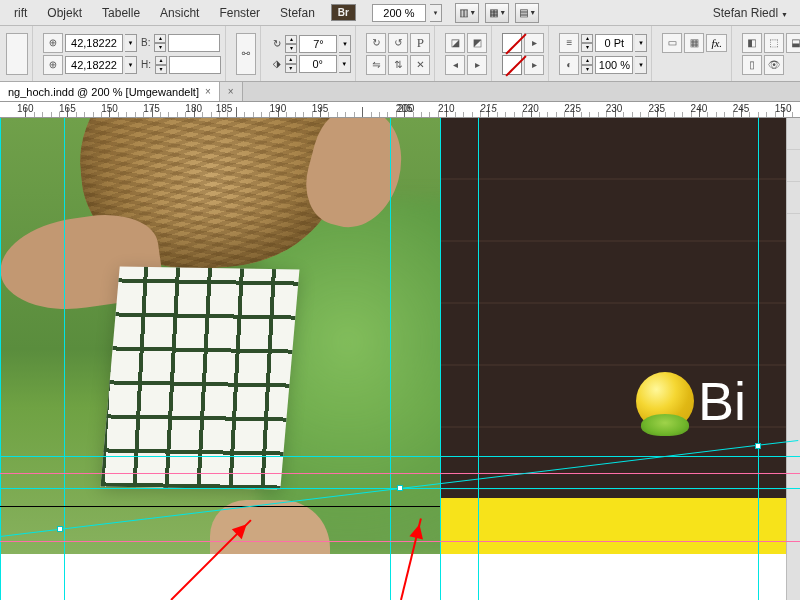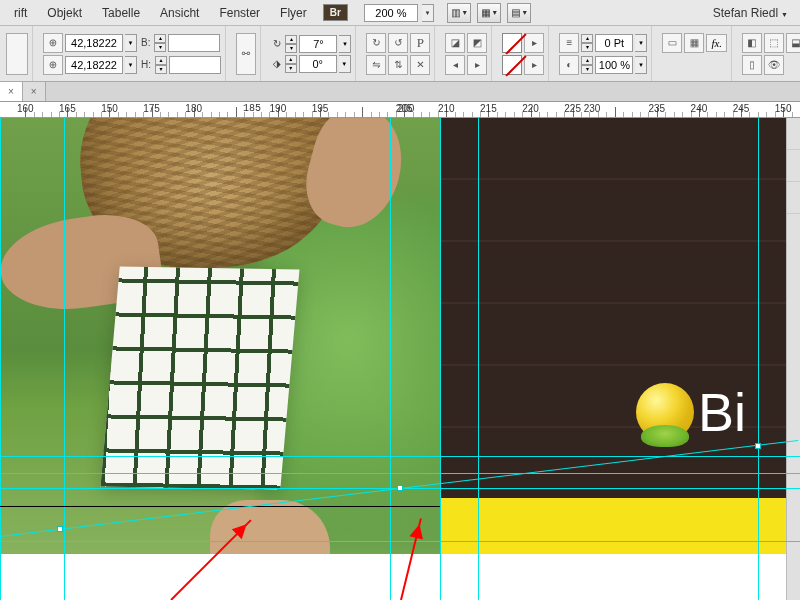--- a/index.html
+++ b/index.html
@@ -46,21 +46,21 @@
 .hand1 { position: absolute; left: 310px; top: -10px; width: 90px; height: 120px; background: #c49a74; border-radius: 40% 50% 50% 40%; transform: rotate(15deg); }
 .hand2 { position: absolute; left: 0px; top: 100px; width: 160px; height: 90px; background: #c29872; border-radius: 50% 40% 30% 50%; transform: rotate(-8deg); }
 .cloth { position: absolute; left: 110px; top: 150px; width: 180px; height: 220px; background: #f5f6f0; background-image: repeating-linear-gradient(88deg, #2f4f2b 0 4px, transparent 4px 32px), repeating-linear-gradient(0deg, #2f4f2b 0 4px, transparent 4px 34px); transform: skewX(-4deg) rotate(1deg); box-shadow: 0 4px 18px rgba(0,0,0,0.2); }
 .green-blur { position: absolute; left: 260px; top: 80px; width: 220px; height: 360px; background: radial-gradient(circle at 40% 40%, rgba(135,195,95,0.9) 0%, rgba(95,160,70,0.7) 60%, rgba(80,140,60,0.5) 100%); filter: blur(8px); }
 .skin-bottom { position: absolute; left: 210px; top: 382px; width: 120px; height: 120px; background: #cda780; border-radius: 30% 40% 20% 20%; }
 
 .right-wood { position: absolute; left: 440px; top: 0; right: 0; height: 380px; background: #3c2d26; background-image: repeating-linear-gradient(180deg, #322520 0 60px, #3e2e27 60px 62px), repeating-linear-gradient(90deg, rgba(0,0,0,0.12) 0 2px, transparent 2px 7px); }
 .yellow-band { position: absolute; left: 440px; right: 0; top: 380px; height: 56px; background: #f7e31a; }
 .white-below { position: absolute; left: 0; right: 0; top: 436px; bottom: 0; background: #fff; }
 
-.logo { position: absolute; right: 54px; top: 263px; display: flex; align-items: center; gap: 4px; }
+.logo { position: absolute; right: 54px; top: 252px; display: flex; align-items: center; gap: 4px; }
 .logo-icon { width: 58px; height: 58px; border-radius: 50%; background: radial-gradient(circle at 35% 30%, #fff89a 0%, #f5d733 35%, #e0b814 60%, #cfa40e 100%); position: relative; }
 .logo-leaf { position: absolute; width: 48px; height: 22px; background: radial-gradient(ellipse at 50% 40%, #9fd34a 0%, #6fb52a 60%, #4f8e1c 100%); border-radius: 60% 60% 50% 50%; bottom: -6px; left: 50%; transform: translateX(-50%); }
 .logo-text { font-size: 54px; color: #fff; font-weight: 300; font-family: "Segoe UI Light", Arial, sans-serif; }
 
 .guide-v { position: absolute; top: 0; bottom: 0; width: 1px; background: #00e5e5; }
 .guide-h { position: absolute; left: 0; right: 0; height: 1px; background: #00e5e5; }
 .guide-pink { background: #ff6ea8; }
 .frame-line { position: absolute; height: 1px; background: #00e5e5; transform-origin: left center; }
 .handle { position: absolute; width: 6px; height: 6px; background: #fff; border: 1px solid #00c5c5; transform: translate(-50%,-50%); }
 .black-line { position: absolute; left: 0; right: 360px; height: 1px; background: #000; }
@@ -73,21 +73,21 @@
 </style>
 </head>
 <body>
 
 <div class="menubar">
   <span class="menu-item">rift</span>
   <span class="menu-item">Objekt</span>
   <span class="menu-item">Tabelle</span>
   <span class="menu-item">Ansicht</span>
   <span class="menu-item">Fenster</span>
-  <span class="menu-item">Flyer</span>
+  <span class="menu-item">Stefan</span>
   <span class="br-badge">Br</span>
   <span class="zoom-box">
     <input class="num-input" style="width: 54px;" value="200 %">
     <span class="dropdown-arrow">▾</span>
   </span>
   <span class="view-btn">▥<span class="arrow-down">▾</span></span>
   <span class="view-btn">▦<span class="arrow-down">▾</span></span>
   <span class="view-btn">▤<span class="arrow-down">▾</span></span>
   <span class="spacer"></span>
   <span class="username"><span>Stefan Riedl</span><span class="username-arrow">▼</span></span>
@@ -232,20 +232,21 @@
     <div class="tool-row">
       <span class="icon-btn">▯</span>
       <span class="icon-btn">👁</span>
     </div>
   </div>
 
 </div>
 
 <div class="tabs">
   <div class="tab active">
+    <span>ng_hoch.indd @ 200 % [Umgewandelt]</span>
     <span class="close">×</span>
   </div>
   <div class="tab">
     <span class="close">×</span>
   </div>
 </div>
 
 <div class="ruler" id="ruler">
     <div class="tick" style="left: 25.2632px;"></div>
     <div class="tick-label" style="left: 25.2632px;">160</div>
@@ -271,21 +272,21 @@
     <div class="tick minor" style="left: 168.421px;"></div>
     <div class="tick minor" style="left: 176.842px;"></div>
     <div class="tick minor" style="left: 185.263px;"></div>
     <div class="tick" style="left: 193.684px;"></div>
     <div class="tick-label" style="left: 193.684px;">180</div>
     <div class="tick minor" style="left: 202.105px;"></div>
     <div class="tick minor" style="left: 210.526px;"></div>
     <div class="tick minor" style="left: 218.947px;"></div>
     <div class="tick minor" style="left: 227.368px;"></div>
     <div class="tick" style="left: 235.789px;"></div>
-    <div class="tick-label" style="left: 252px; font-family: Liberation Mono, monospace;">185</div>
+    <div class="tick-label" style="left: 224px;">185</div>
     <div class="tick minor" style="left: 244.211px;"></div>
     <div class="tick minor" style="left: 252.632px;"></div>
     <div class="tick minor" style="left: 261.053px;"></div>
     <div class="tick minor" style="left: 269.474px;"></div>
     <div class="tick" style="left: 277.895px;"></div>
     <div class="tick-label" style="left: 277.895px;">190</div>
     <div class="tick minor" style="left: 286.316px;"></div>
     <div class="tick minor" style="left: 294.737px;"></div>
     <div class="tick minor" style="left: 303.158px;"></div>
     <div class="tick minor" style="left: 311.579px;"></div>
@@ -307,39 +308,39 @@
     <div class="tick minor" style="left: 421.053px;"></div>
     <div class="tick minor" style="left: 429.474px;"></div>
     <div class="tick minor" style="left: 437.895px;"></div>
     <div class="tick" style="left: 446.316px;"></div>
     <div class="tick-label" style="left: 446.316px;">210</div>
     <div class="tick minor" style="left: 454.737px;"></div>
     <div class="tick minor" style="left: 463.158px;"></div>
     <div class="tick minor" style="left: 471.579px;"></div>
     <div class="tick minor" style="left: 480px;"></div>
     <div class="tick" style="left: 488.421px;"></div>
-    <div class="tick-label" style="left: 488.421px;">215</div>
+    <div class="tick-label" style="left: 488.421px; font-style: italic;">215</div>
     <div class="tick minor" style="left: 496.842px;"></div>
     <div class="tick minor" style="left: 505.263px;"></div>
     <div class="tick minor" style="left: 513.684px;"></div>
     <div class="tick minor" style="left: 522.105px;"></div>
     <div class="tick" style="left: 530.526px;"></div>
     <div class="tick-label" style="left: 530.526px;">220</div>
     <div class="tick minor" style="left: 538.947px;"></div>
     <div class="tick minor" style="left: 547.368px;"></div>
     <div class="tick minor" style="left: 555.789px;"></div>
     <div class="tick minor" style="left: 564.211px;"></div>
     <div class="tick" style="left: 572.632px;"></div>
     <div class="tick-label" style="left: 572.632px;">225</div>
     <div class="tick minor" style="left: 581.053px;"></div>
     <div class="tick minor" style="left: 589.474px;"></div>
     <div class="tick minor" style="left: 597.895px;"></div>
     <div class="tick minor" style="left: 606.316px;"></div>
     <div class="tick" style="left: 614.737px;"></div>
-    <div class="tick-label" style="left: 592px;">230</div>
+    <div class="tick-label" style="left: 614px;">230</div>
     <div class="tick minor" style="left: 623.158px;"></div>
     <div class="tick minor" style="left: 631.579px;"></div>
     <div class="tick minor" style="left: 640px;"></div>
     <div class="tick minor" style="left: 648.421px;"></div>
     <div class="tick" style="left: 656.842px;"></div>
     <div class="tick-label" style="left: 656.842px;">235</div>
     <div class="tick minor" style="left: 665.263px;"></div>
     <div class="tick minor" style="left: 673.684px;"></div>
     <div class="tick minor" style="left: 682.105px;"></div>
     <div class="tick minor" style="left: 690.526px;"></div>

